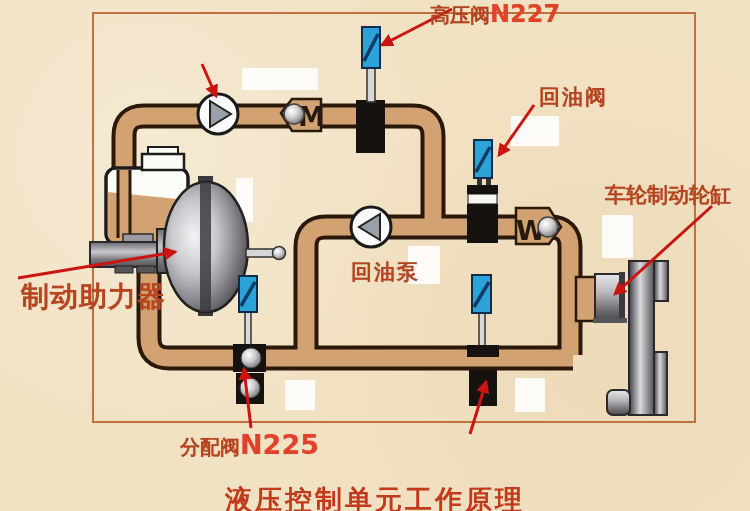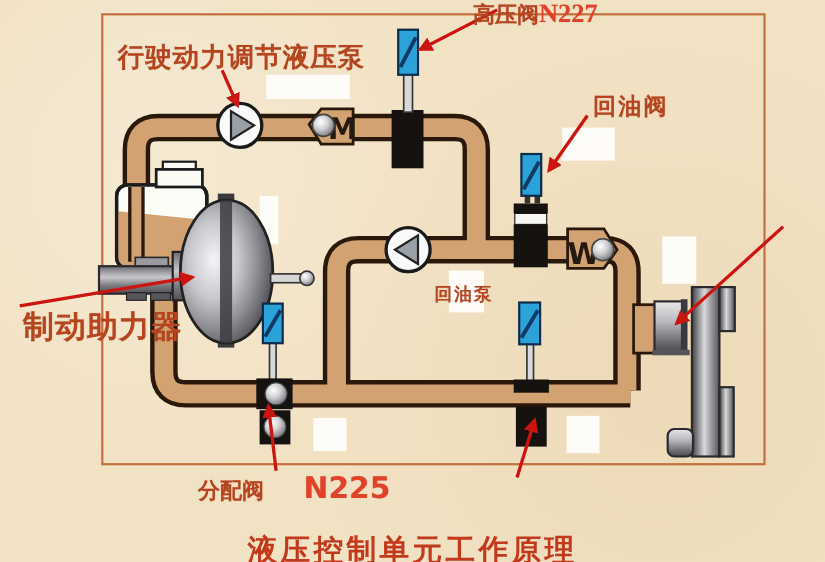--- a/index.html
+++ b/index.html
@@ -194,28 +194,28 @@
       <line x1="452" y1="9" x2="382" y2="45" marker-end="url(#ah)"></line>
       <line x1="202" y1="64" x2="216" y2="96" marker-end="url(#ah)"></line>
       <line x1="534" y1="105" x2="499" y2="155" marker-end="url(#ah)"></line>
       <line x1="18" y1="278" x2="175" y2="252" marker-end="url(#ah)"></line>
       <line x1="712" y1="206" x2="615" y2="294" marker-end="url(#ah)"></line>
       <line x1="251" y1="428" x2="244" y2="369" marker-end="url(#ah)"></line>
       <line x1="470" y1="434" x2="486" y2="382" marker-end="url(#ah)"></line>
     </g>
   </svg>
 
-  <div class="lbl" style="left:430px;top:0px;font-size:20px;"><span>高压阀</span><span class="code" style="font-size:24px;font-family:Liberation Serif, serif;">N227</span></div>
-
-  <div class="lbl" style="left:107px;top:36px;font-size:24px;letter-spacing:1px;">行驶动力调节液压泵</div>
+  <div class="lbl" style="left:430px;top:0px;font-size:20px;"><span>高压阀</span><span class="code" style="font-size:24px;">N227</span></div>
+
 
   <div class="lbl" style="left:539px;top:83px;font-size:21px;letter-spacing:2px;text-align:right;">回油阀</div>
 
-  <div class="lbl" style="left:351px;top:258px;font-size:16px;letter-spacing:2px;margin-left:44px;">回油泵</div>
+  <div class="lbl" style="left:351px;top:258px;font-size:21px;letter-spacing:2px;">回油泵</div>
 
   <div class="lbl" style="left:5px;top:278px;font-size:28px;letter-spacing:1px;margin-left:16px;">制动助力器</div>
 
-
-  <div class="lbl" style="left:180px;top:429px;font-size:20px;"><span>分配阀</span><span class="code" style="font-size:27px;padding-left:36px;">N225</span></div>
+  <div class="lbl" style="left:605px;top:181px;font-size:21px;">车轮制动轮缸</div>
+
+  <div class="lbl" style="left:180px;top:429px;font-size:20px;"><span>分配阀</span><span class="code" style="font-size:27px;">N225</span></div>
 
 
   <div class="title">液压控制单元工作原理</div>
 </div>
 
 </body></html>

